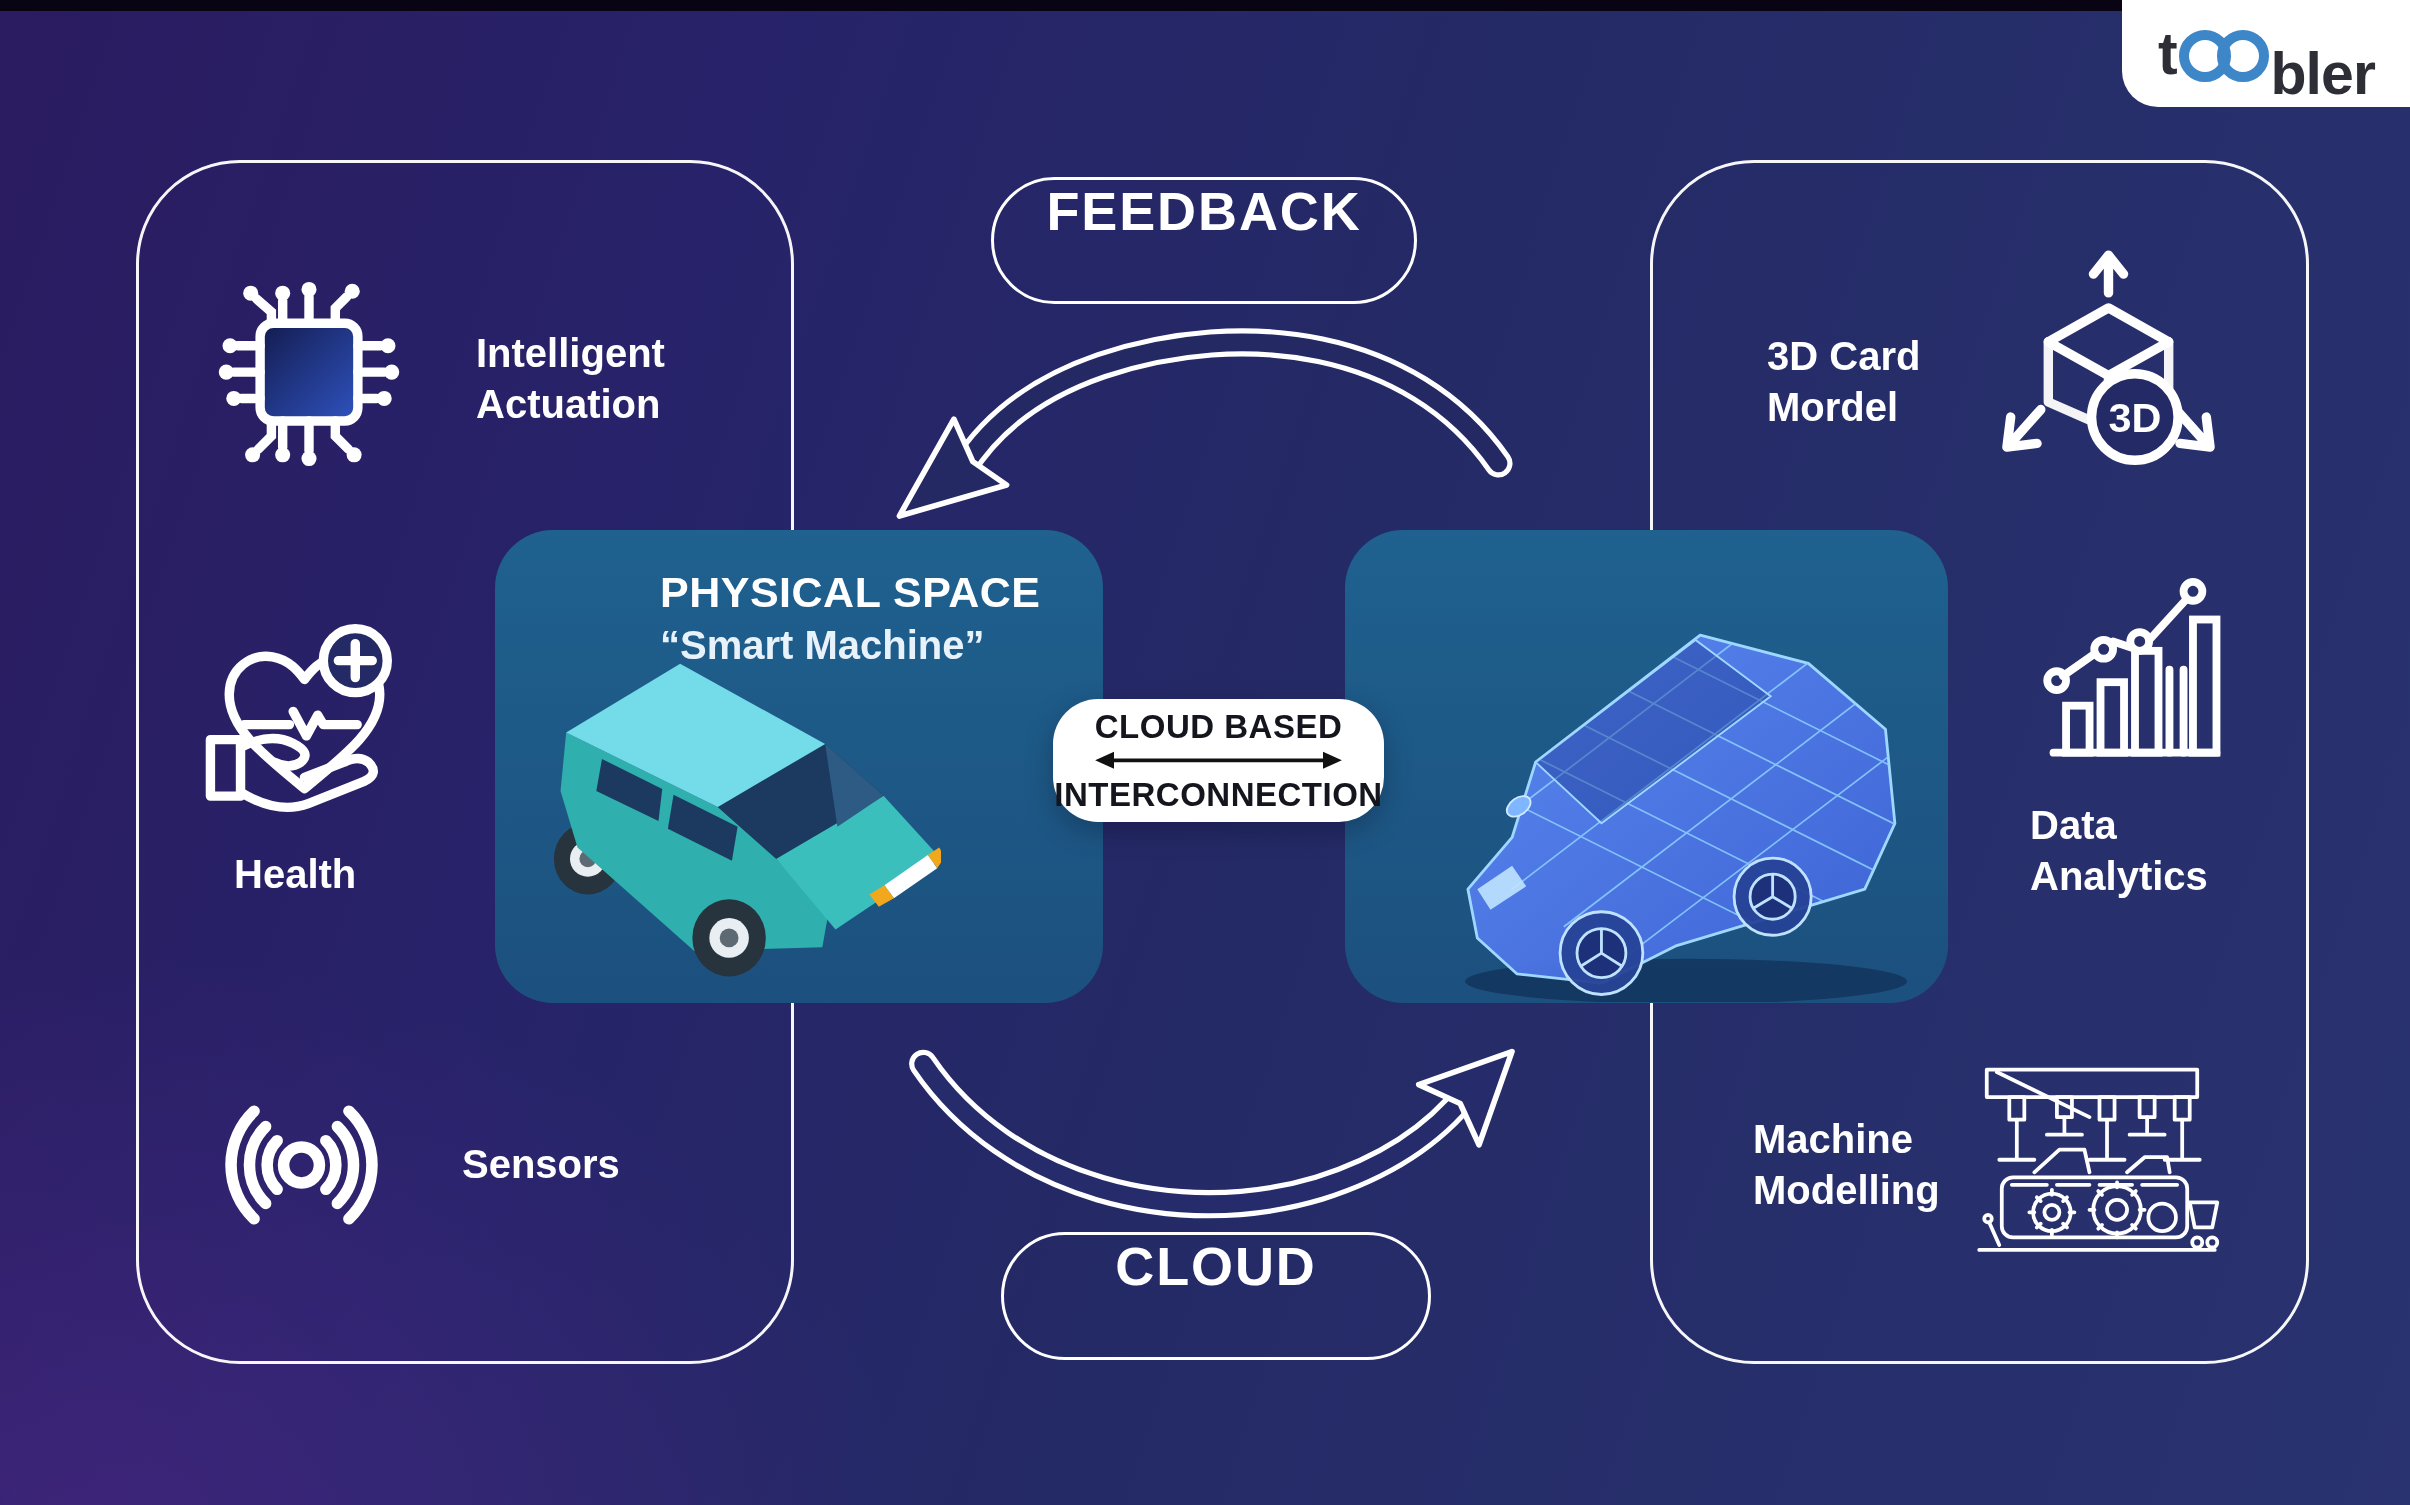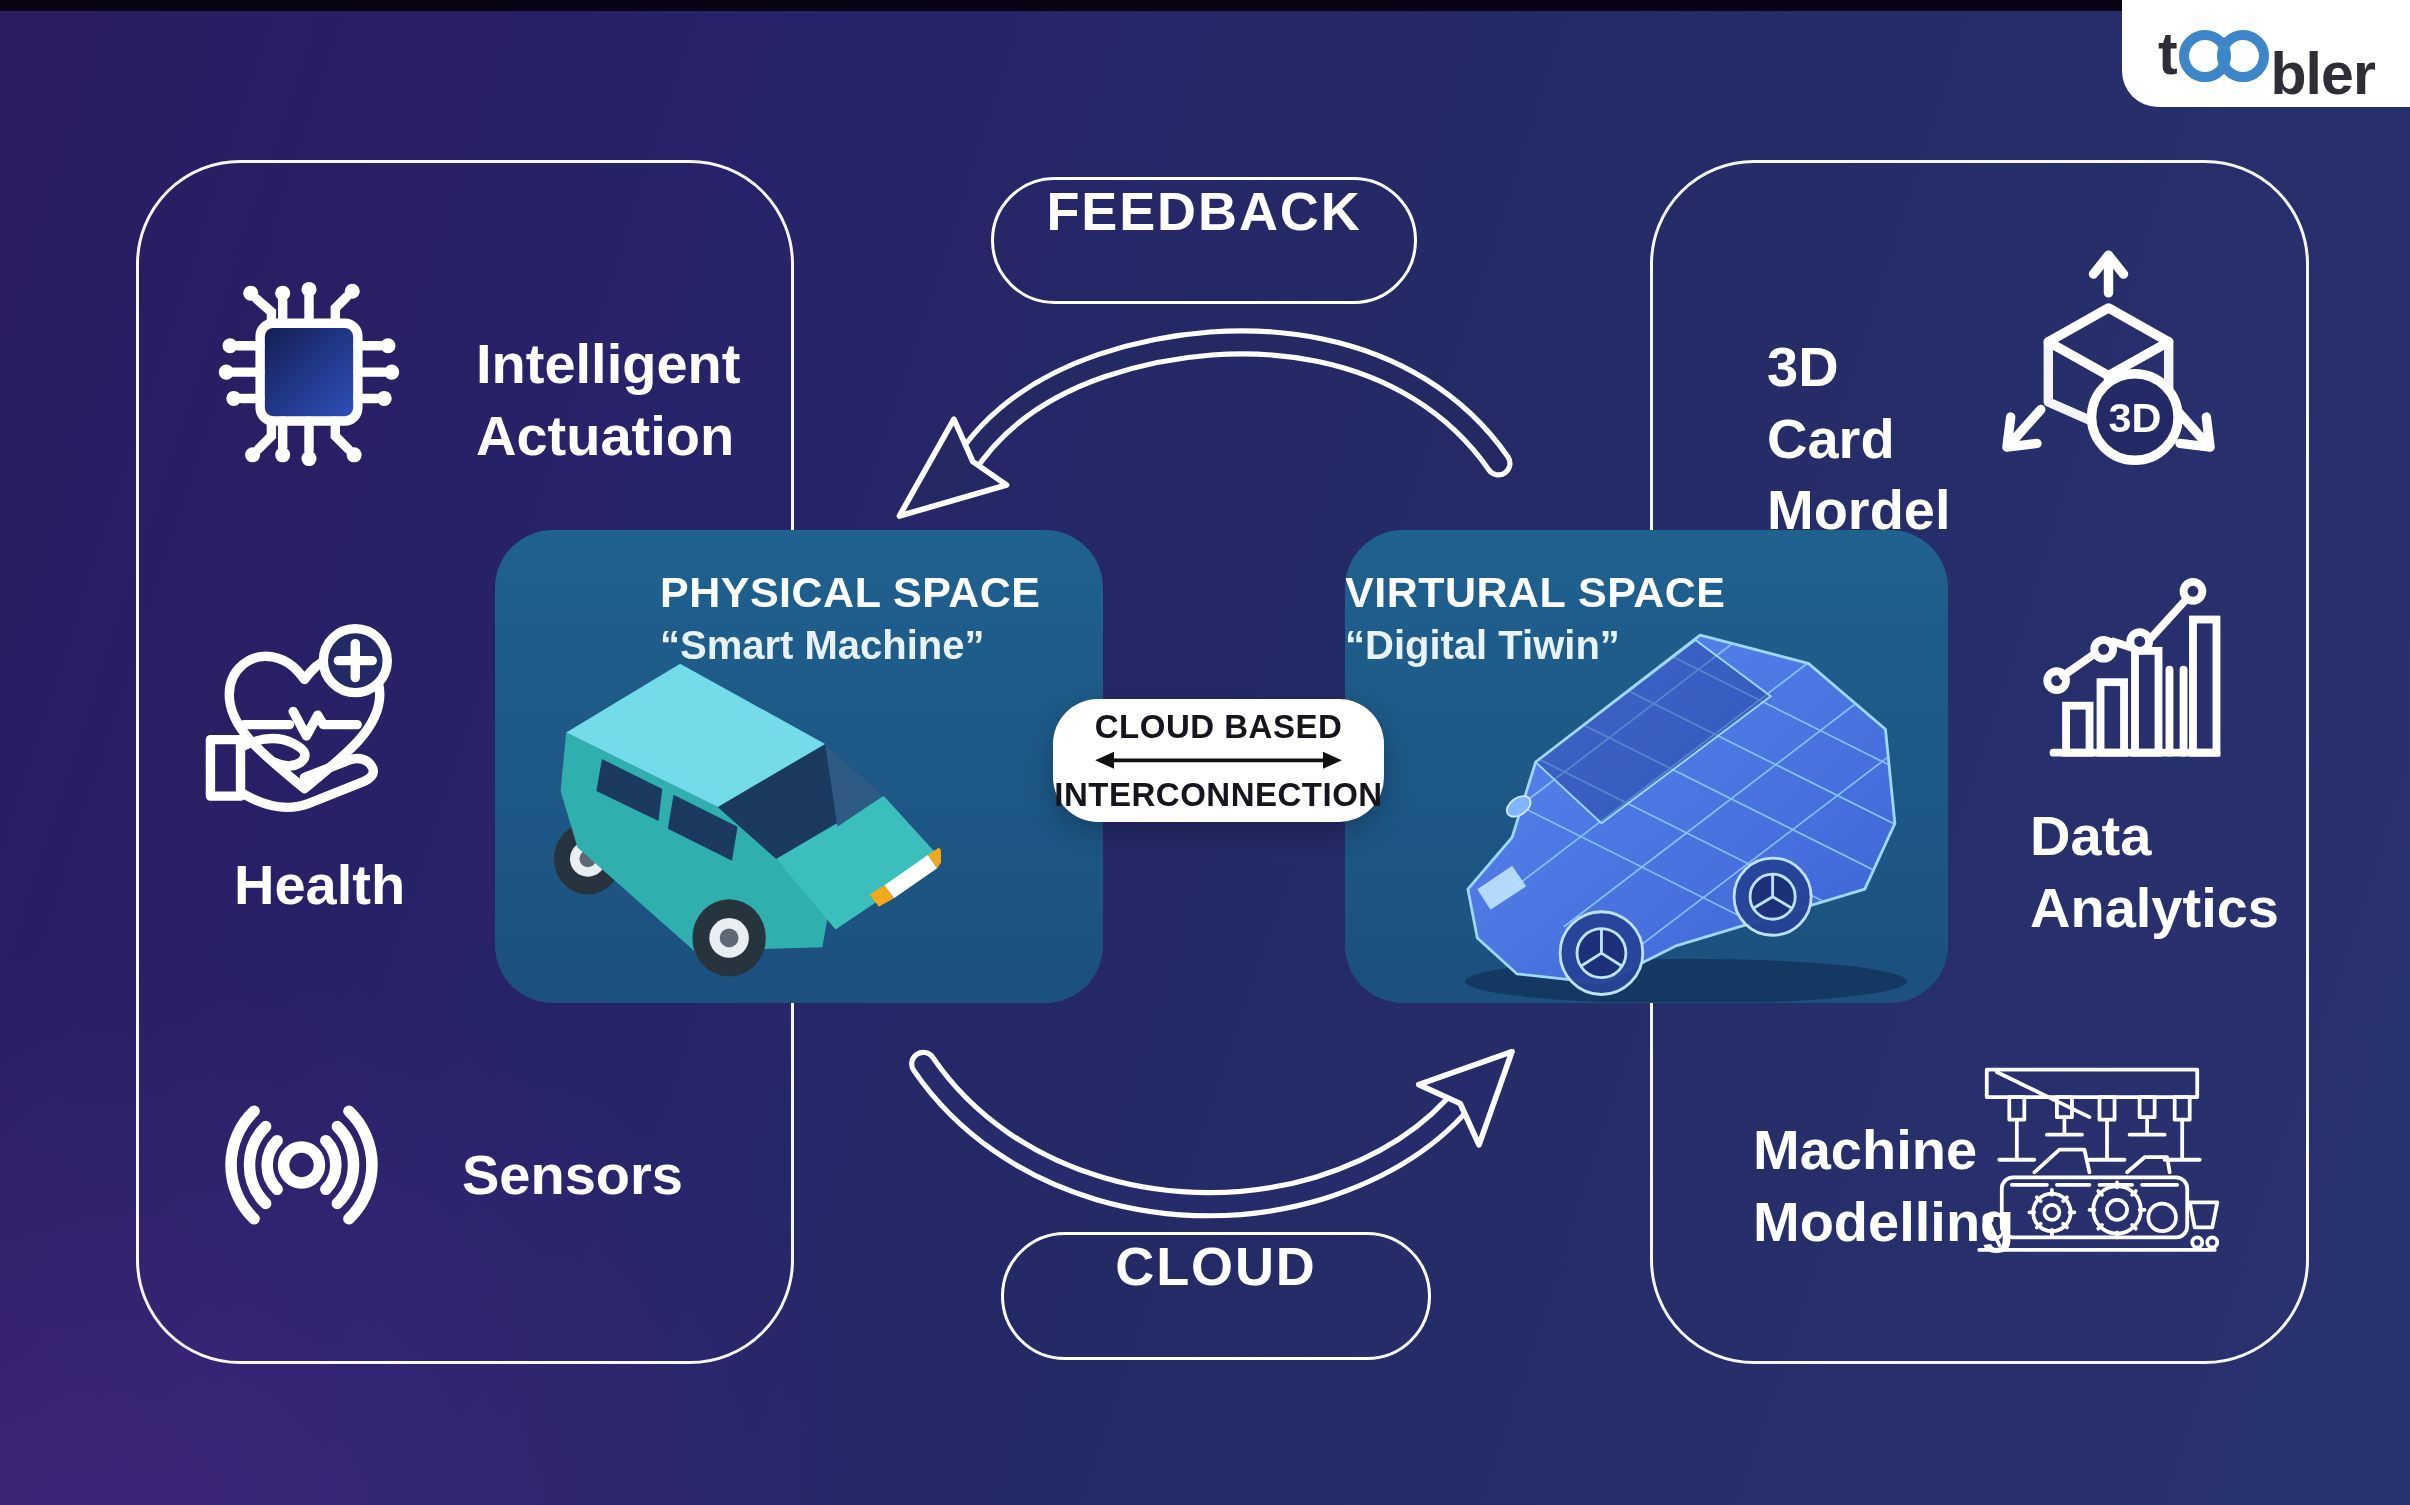--- a/index.html
+++ b/index.html
@@ -16,21 +16,21 @@
   .logo-box{position:absolute;right:0;top:0;width:289px;height:107px;background:#ffffff;
     border-radius:0 0 0 36px;display:flex;align-items:center;justify-content:center;z-index:20;}
   .logo-text{font-size:59px;font-weight:800;color:#2e2e36;letter-spacing:-0.9px;display:flex;align-items:center;}
   .logo-ring{display:inline-block;width:32px;height:32px;border:10.4px solid #3d86c8;border-radius:50%;margin:5.6px 0 0 1.9px;}
   .logo-ring.second{margin-left:-14px;}
   .logo-suffix{margin-left:1.9px;margin-top:40px;}
   
   .panel{position:absolute;border:3.8px solid rgba(255,255,255,0.96);border-radius:104px;}
   .panel.left{left:136px;top:160px;width:652px;height:1198px;}
   .panel.right{left:1650px;top:160px;width:653px;height:1198px;}
-  .side-label{position:absolute;font-size:56px;font-weight:700;line-height:1.28;color:#ffffff;}
+  .side-label{position:absolute;font-size:40px;font-weight:700;line-height:1.28;color:#ffffff;}
   
   .pill{position:absolute;border:3.8px solid #ffffff;border-radius:75px;display:flex;align-items:flex-start;justify-content:center;
     font-size:54px;font-weight:700;letter-spacing:1.9px;color:#ffffff;}
   .pill.feedback{left:991px;top:177px;width:420px;height:121px;}
   .pill.data{left:1001px;top:1232px;width:424px;height:122px;}
   
   .space-box{position:absolute;top:530px;height:473px;border-radius:58px;
     background:linear-gradient(180deg,#1f618f 0%,#1c507e 100%);overflow:hidden;}
   .space-box.physical{left:495px;width:608px;}
   .space-box.virtual{left:1345px;width:603px;}
@@ -251,24 +251,20 @@
       <circle cx="187" cy="296" r="21" fill="#e8eef2"></circle>
       <circle cx="187" cy="296" r="10" fill="#5d6a74"></circle>
 
       <polygon points="352,240 398,208 408,222 362,254" fill="#ffffff"></polygon>
       <polygon points="336,250 352,240 362,254 346,263" fill="#f2a81d"></polygon>
       <polygon points="398,208 410,200 416,210 408,222" fill="#f2a81d"></polygon>
     </svg>
   </div>
 
   <div class="space-box virtual">
-    <div class="space-title">
-      <div class="t1">VIRTURAL SPACE</div>
-      <div class="t2">“Digital Tiwin”</div>
-    </div>
 
     <svg class="car-svg" style="left:115px;top:77px;" width="471" height="395" viewBox="0 0 500 420">
       <defs>
         <clipPath id="carClip">
           <path d="M18,352 L8,300 L55,245 L80,165 L255,30 L370,60 L452,130 L462,230 L430,300 L330,330 L230,360 L150,400 L60,390 Z"></path>
         </clipPath>
         <linearGradient id="wfG" x1="0" y1="0" x2="1" y2="1">
           <stop offset="0" stop-color="#5d8bf5" stop-opacity="0.95"></stop>
           <stop offset="1" stop-color="#3f63d8" stop-opacity="0.95"></stop>
         </linearGradient>

